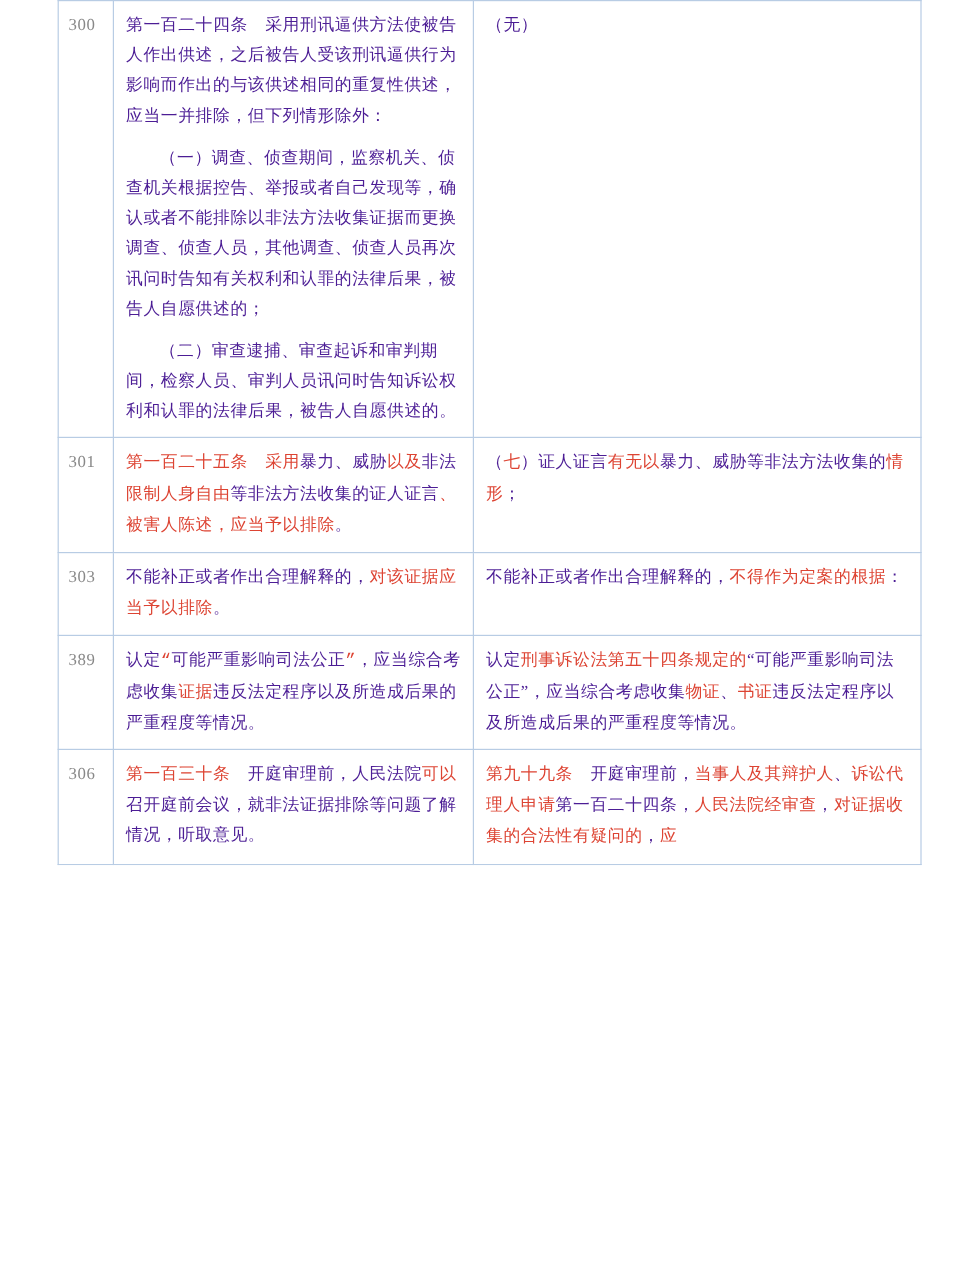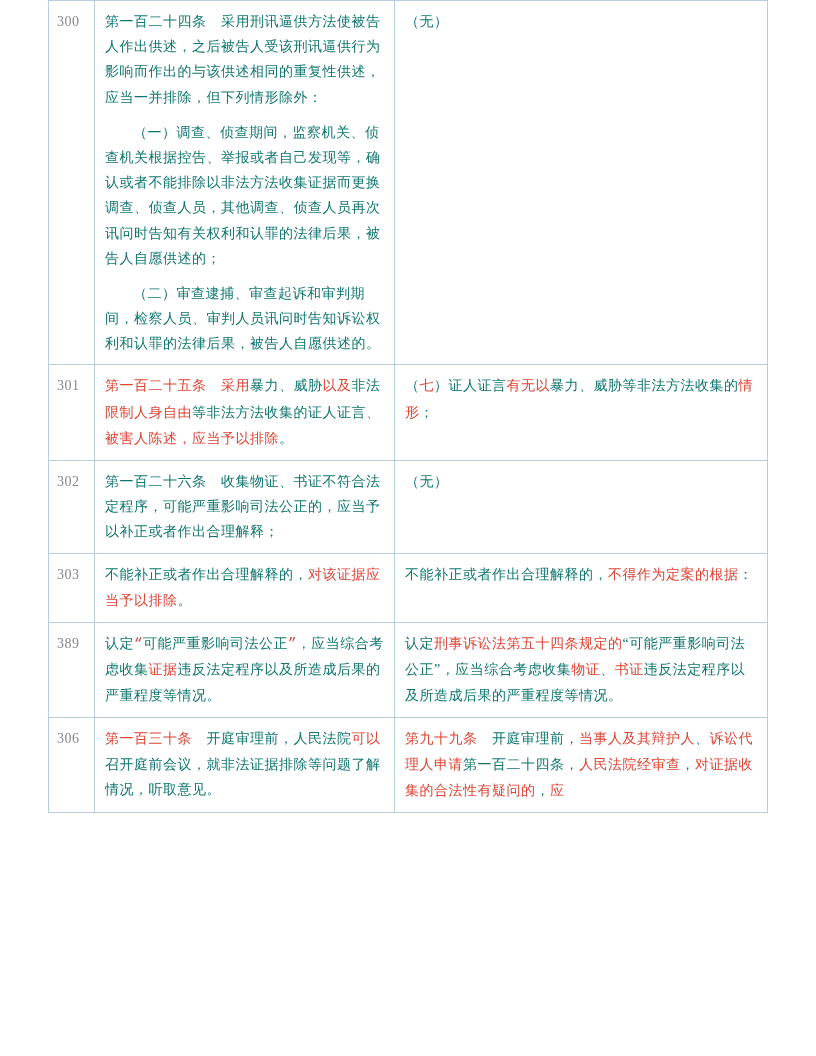--- a/index.html
+++ b/index.html
@@ -31,21 +31,21 @@
   col.num { width: 46px; }
   col.left { width: 300px; }
   col.right { width: auto; }
   td.num {
     text-align: left;
     color: #888;
     padding-left: 8px;
     padding-right: 4px;
   }
   .red { color: #d43; font-family: Liberation Mono, monospace; }
-  .gray { color: #0f766e; }
+  .gray { color: #4c1d95; }
   .para { text-indent: 2em; margin-top: 10px; }
 </style>
 </head>
 <body>
 
 <div class="page">
 <table>
   <colgroup>
     <col class="num">
     <col class="left">
@@ -66,29 +66,20 @@
         <tr>
           <td class="num">301</td>
           <td>
             <div><span class="red">第一百二十五条　采用</span><span class="gray">暴力、威胁</span><span class="red">以及</span><span class="gray">非法</span><span class="red">限制人身自由</span><span class="gray">等非法方法收集的证人证言</span><span class="red">、被害人陈述，应当予以排除</span><span class="gray">。</span></div>
           </td>
           <td>
             <div><span class="gray">（</span><span class="red">七</span><span class="gray">）证人证言</span><span class="red">有无以</span><span class="gray">暴力、威胁等非法方法收集的</span><span class="red">情形</span><span class="gray">；</span></div>
           </td>
         </tr>
         <tr>
-          <td class="num">302</td>
-          <td>
-            <div><span class="gray">第一百二十六条　收集物证、书证不符合法定程序，可能严重影响司法公正的，应当予以补正或者作出合理解释；</span></div>
-          </td>
-          <td>
-            <div><span class="gray">（无）</span></div>
-          </td>
-        </tr>
-        <tr>
           <td class="num">303</td>
           <td>
             <div><span class="gray">不能补正或者作出合理解释的，</span><span class="red">对该证据应当予以排除</span><span class="gray">。</span></div>
           </td>
           <td>
             <div><span class="gray">不能补正或者作出合理解释的，</span><span class="red">不得作为定案的根据</span><span class="gray">：</span></div>
           </td>
         </tr>
         <tr>
           <td class="num">389</td>

